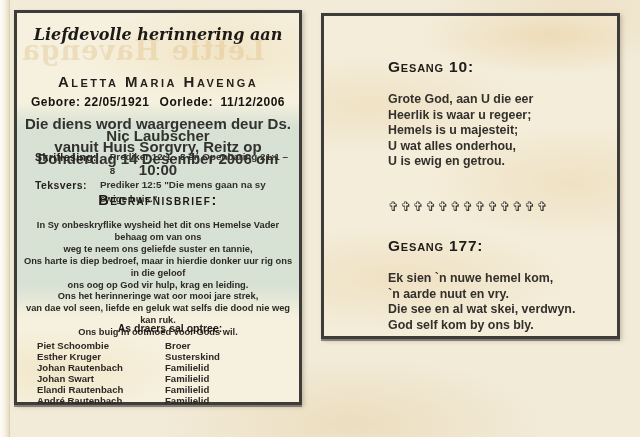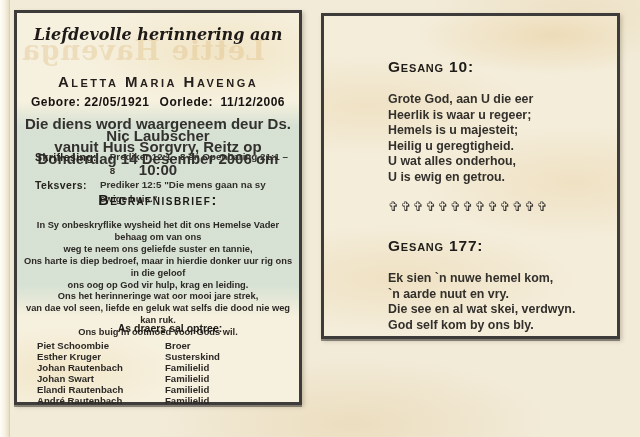--- a/index.html
+++ b/index.html
@@ -175,21 +175,20 @@
 </div>
 
 <div class="page page-right">
 
   <div class="rp-block rp-title rp-title-1">Gesang 10:</div>
 
   <div class="rp-block rp-hymn rp-hymn-1">
     <div>Grote God, aan U die eer</div>
     <div>Heerlik is waar u regeer;</div>
     <div>Hemels is u majesteit;</div>
-    <div>Heilig u geregtigheid.</div>
     <div>U wat alles onderhou,</div>
     <div>U is ewig en getrou.</div>
   </div>
 
   <div class="rp-block rp-crosses">✞✞✞✞✞✞✞✞✞✞✞✞✞</div>
 
   <div class="rp-block rp-title rp-title-2">Gesang 177:</div>
 
   <div class="rp-block rp-hymn rp-hymn-2">
     <div>Ek sien `n nuwe hemel kom,</div>

